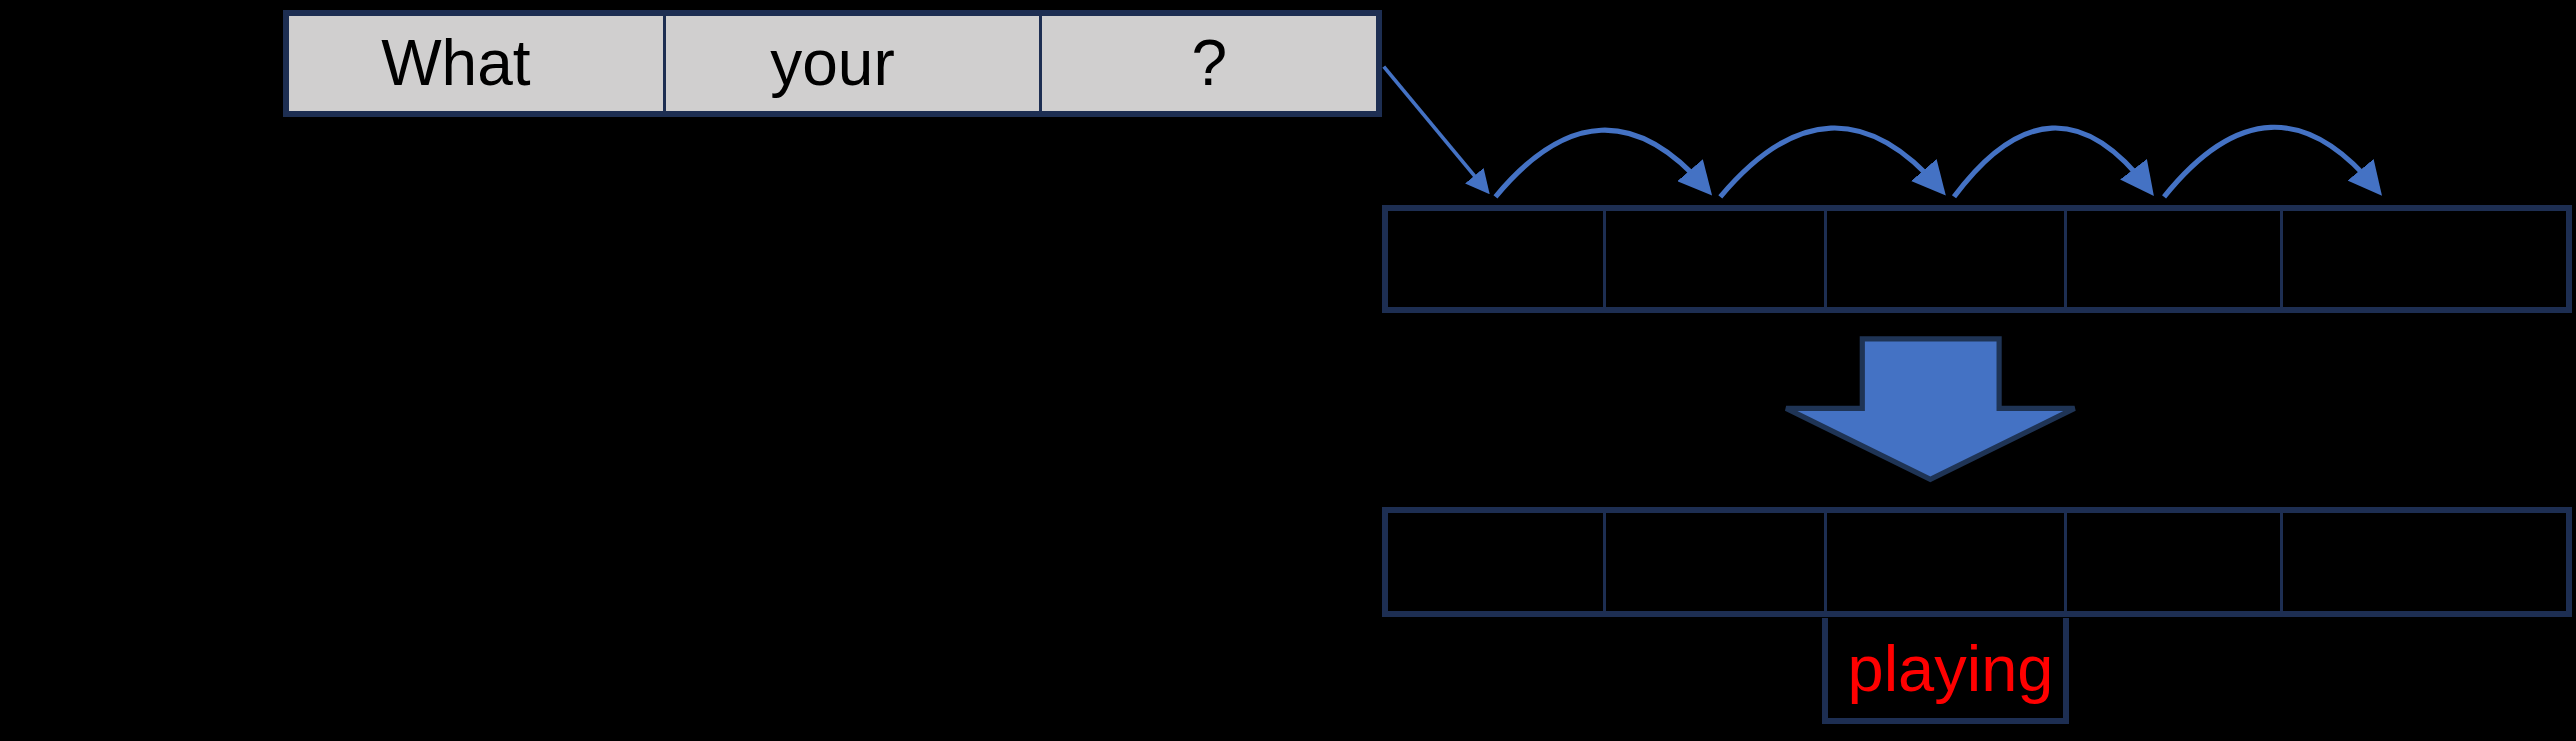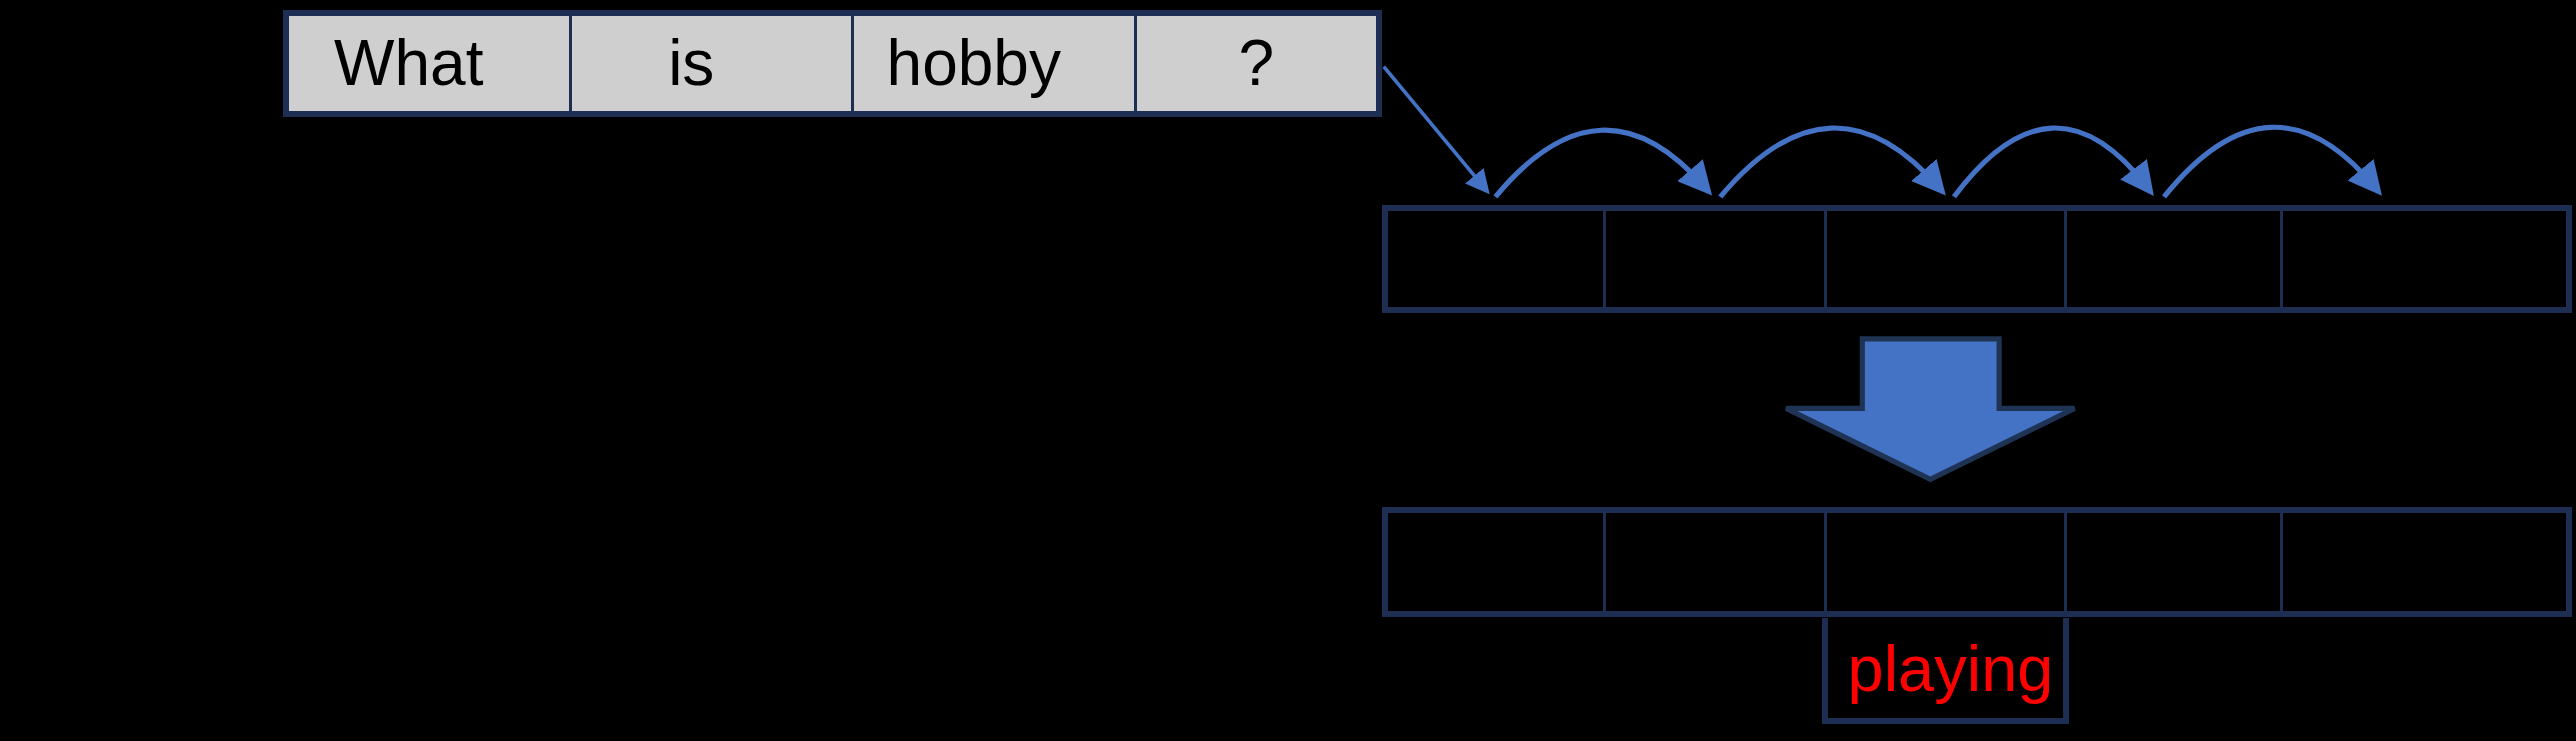--- a/index.html
+++ b/index.html
@@ -93,22 +93,21 @@
     pointer-events: none;
   }
 </style>
 </head>
 <body>
 
 <div id="canvas">
 
   <div class="sentence-table">
     <div class="sentence-cell">What</div>
-    <div class="sentence-cell">is</div>
-    <div class="sentence-cell">hobby</div>
+    <div class="sentence-cell">your</div>
     <div class="sentence-cell">?</div>
   </div>
 
   <div id="input-row" class="token-row">
     <div class="token-cell w1"></div>
     <div class="token-cell w2"></div>
     <div class="token-cell w3"></div>
     <div class="token-cell w4"></div>
     <div class="token-cell w5"></div>
   </div>

